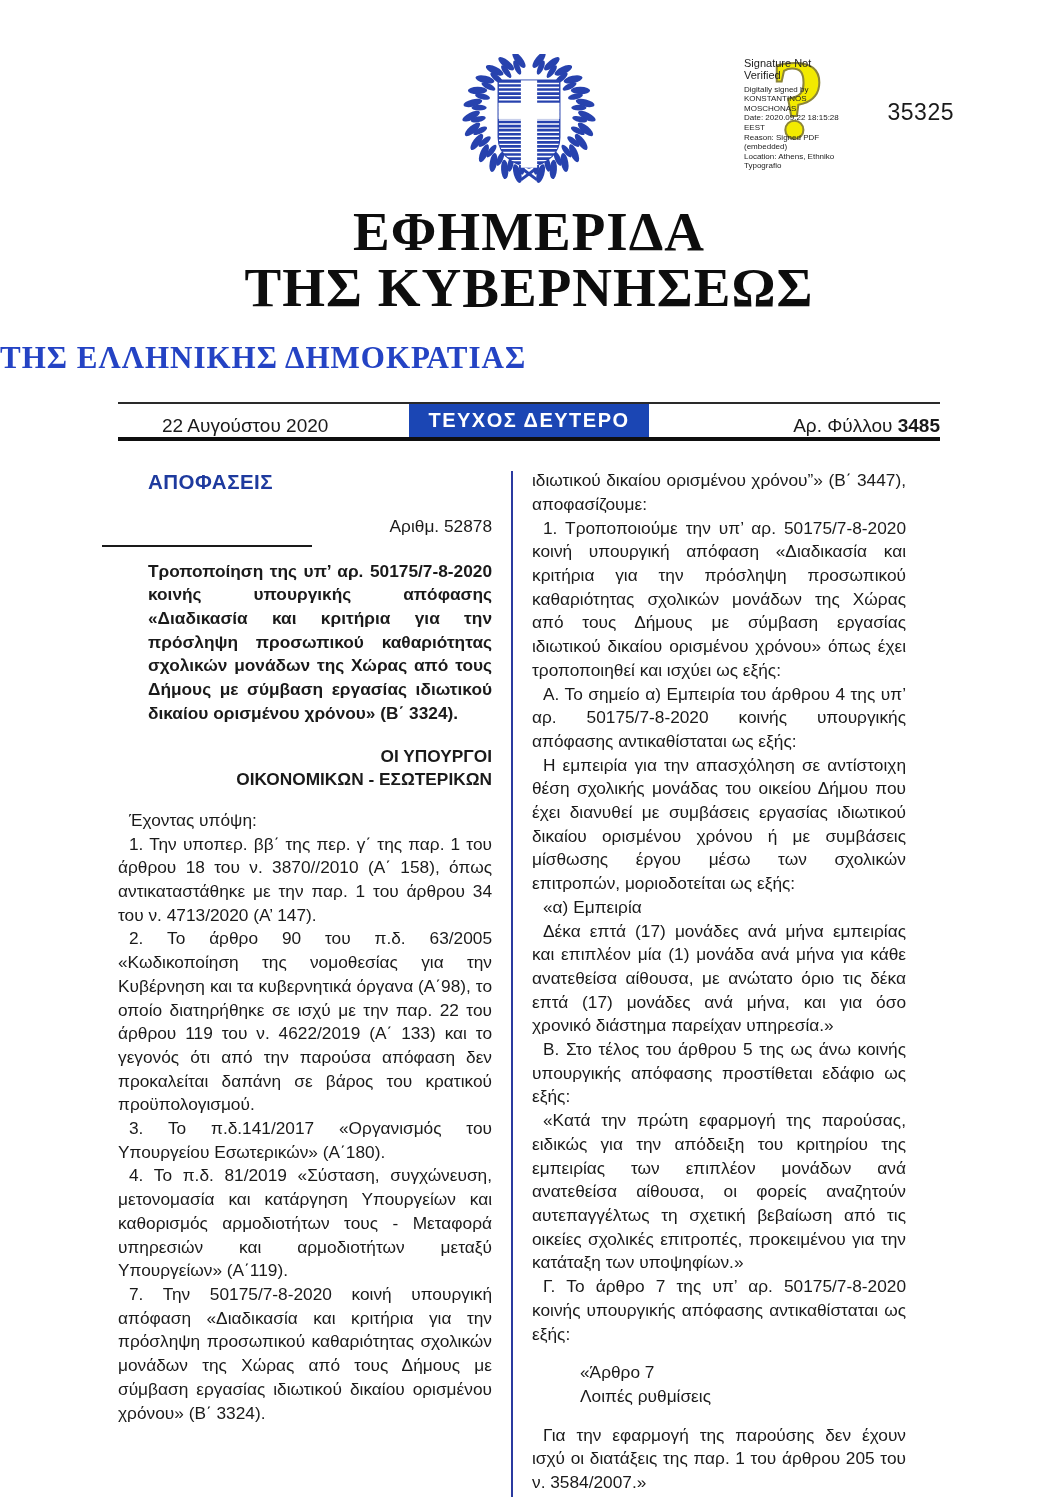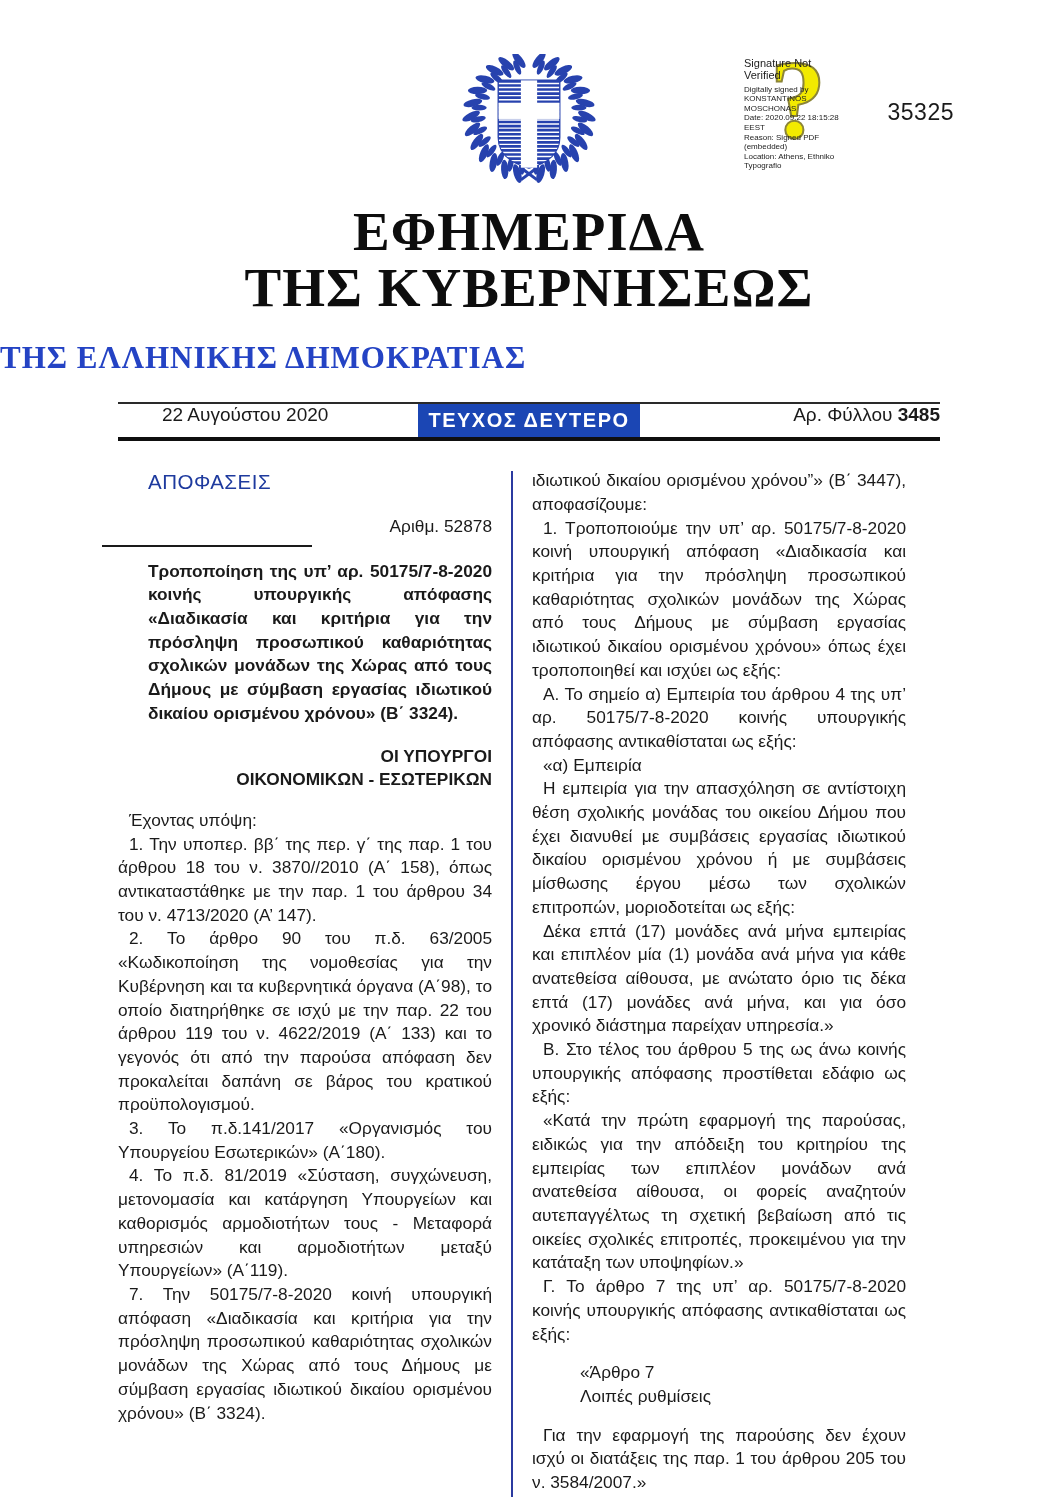--- a/index.html
+++ b/index.html
@@ -40,41 +40,41 @@
   .mast-line.first{margin-top:12px;}
   .mast-sub{
     text-align:left;font-family:"Liberation Serif",serif;font-weight:700;
     font-size:31px;color:var(--brand-blue);margin-top:24px;letter-spacing:1px;
   }
 
   
   .issue-bar{
     margin:26px 118px 0;position:relative;height:33px;
     border-top:2px solid #2a2a2a;border-bottom:4px solid #0f0f0f;
-    display:flex;align-items:flex-start;font-size:19px;
+    display:flex;align-items:flex-end;font-size:19px;
   }
   .issue-date{margin-left:44px;}
   .issue-badge{
     position:absolute;left:50%;top:0;bottom:0;transform:translateX(-50%);
-    width:222px;background:var(--badge-blue);color:#fff;font-weight:700;
+    width:240px;background:var(--badge-blue);color:#fff;font-weight:700;
     font-size:20px;letter-spacing:1.5px;display:flex;align-items:center;justify-content:center;
   }
   .issue-sheet{margin-left:auto;}
   .issue-sheet .num{font-weight:700;}
 
   
   .columns{margin:28px 118px 0;display:flex;}
   .col{width:374px;font-size:17.3px;line-height:23.7px;text-align:justify;}
   .divider{width:2px;background:var(--divider-blue);margin:2px 19px 0 19px;}
 
   .col p{margin:0;}
   p.body{text-indent:11px;}
   p.noindent{text-indent:0;}
   p.section-heading{
-    margin:1px 0 21px 30px;font-size:20.5px;font-weight:400;color:var(--heading-blue);
+    margin:1px 0 21px 30px;font-size:20.5px;font-weight:700;color:var(--heading-blue);
     letter-spacing:0.5px;text-align:left;text-indent:0;
   }
   p.doc-number{margin:0 0 13px 30px;padding-bottom:8px;position:relative;text-align:right;text-indent:0;}
   p.doc-number::after{
     content:"";position:absolute;left:-46px;bottom:0;width:210px;border-top:2px solid #1a1a1a;
   }
   p.doc-title{margin:0 0 19px 30px;font-weight:700;}
   p.ministers{margin:0 0 17px 30px;font-weight:700;white-space:pre-line;text-align:right;text-indent:0;}
   p.article-head{margin:15px 0 15px 48px;white-space:pre-line;text-align:left;text-indent:0;}
 </style>
@@ -218,22 +218,22 @@
         <p class="body">2. Το άρθρο 90 του π.δ. 63/2005 «Κωδικοποίηση της νομοθεσίας για την Κυβέρνηση και τα κυβερνητικά όργανα (Α΄98), το οποίο διατηρήθηκε σε ισχύ με την παρ. 22 του άρθρου 119 του ν. 4622/2019 (Α΄ 133) και το γεγονός ότι από την παρούσα απόφαση δεν προκαλείται δαπάνη σε βάρος του κρατικού προϋπολογισμού.</p>
         <p class="body">3. Το π.δ.141/2017 «Οργανισμός του Υπουργείου Εσωτερικών» (Α΄180).</p>
         <p class="body">4. Το π.δ. 81/2019 «Σύσταση, συγχώνευση, μετονομασία και κατάργηση Υπουργείων και καθορισμός αρμοδιοτήτων τους - Μεταφορά υπηρεσιών και αρμοδιοτήτων μεταξύ Υπουργείων» (Α΄119).</p>
         <p class="body">7. Την 50175/7-8-2020 κοινή υπουργική απόφαση «Διαδικασία και κριτήρια για την πρόσληψη προσωπικού καθαριότητας σχολικών μονάδων της Χώρας από τους Δήμους με σύμβαση εργασίας ιδιωτικού δικαίου ορισμένου χρόνου» (Β΄ 3324).</p>
       </div>
     <div class="divider"></div>
     <div class="col" id="col-right">
         <p class="body noindent">ιδιωτικού δικαίου ορισμένου χρόνου”» (Β΄ 3447), αποφασίζουμε:</p>
         <p class="body">1. Τροποποιούμε την υπ’ αρ. 50175/7-8-2020 κοινή υπουργική απόφαση «Διαδικασία και κριτήρια για την πρόσληψη προσωπικού καθαριότητας σχολικών μονάδων της Χώρας από τους Δήμους με σύμβαση εργασίας ιδιωτικού δικαίου ορισμένου χρόνου» όπως έχει τροποποιηθεί και ισχύει ως εξής:</p>
         <p class="body">Α. Το σημείο α) Εμπειρία του άρθρου 4 της υπ’ αρ. 50175/7-8-2020 κοινής υπουργικής απόφασης αντικαθίσταται ως εξής:</p>
+        <p class="body">Η εμπειρία για την απασχόληση σε αντίστοιχη θέση σχολικής μονάδας του οικείου Δήμου που έχει διανυθεί με συμβάσεις εργασίας ιδιωτικού δικαίου ορισμένου χρόνου ή με συμβάσεις μίσθωσης έργου μέσω των σχολικών επιτροπών, μοριοδοτείται ως εξής:</p>
         <p class="body">«α) Εμπειρία</p>
-        <p class="body">Η εμπειρία για την απασχόληση σε αντίστοιχη θέση σχολικής μονάδας του οικείου Δήμου που έχει διανυθεί με συμβάσεις εργασίας ιδιωτικού δικαίου ορισμένου χρόνου ή με συμβάσεις μίσθωσης έργου μέσω των σχολικών επιτροπών, μοριοδοτείται ως εξής:</p>
         <p class="body">Δέκα επτά (17) μονάδες ανά μήνα εμπειρίας και επιπλέον μία (1) μονάδα ανά μήνα για κάθε ανατεθείσα αίθουσα, με ανώτατο όριο τις δέκα επτά (17) μονάδες ανά μήνα, και για όσο χρονικό διάστημα παρείχαν υπηρεσία.»</p>
         <p class="body">Β. Στο τέλος του άρθρου 5 της ως άνω κοινής υπουργικής απόφασης προστίθεται εδάφιο ως εξής:</p>
         <p class="body">«Κατά την πρώτη εφαρμογή της παρούσας, ειδικώς για την απόδειξη του κριτηρίου της εμπειρίας των επιπλέον μονάδων ανά ανατεθείσα αίθουσα, οι φορείς αναζητούν αυτεπαγγέλτως τη σχετική βεβαίωση από τις οικείες σχολικές επιτροπές, προκειμένου για την κατάταξη των υποψηφίων.»</p>
         <p class="body">Γ. Το άρθρο 7 της υπ’ αρ. 50175/7-8-2020 κοινής υπουργικής απόφασης αντικαθίσταται ως εξής:</p>
         <p class="article-head">«Άρθρο 7
 Λοιπές ρυθμίσεις</p>
         <p class="body">Για την εφαρμογή της παρούσης δεν έχουν ισχύ οι διατάξεις της παρ. 1 του άρθρου 205 του ν. 3584/2007.»</p>
         <p class="body">2. Κατά τα ανωτέρω τροποποιούνται τα παραρτήματα που συνοδεύουν την υπ’ αρ. 50175/7-8-2020 κοινή υπουργική απόφαση όπως ισχύει (υπόδειγμα ανακοίνωσης ΣΟΧ, Παράρτημα με οδηγίες συμπλήρωσης της αίτησης και Αίτηση – Υπεύθυνη δήλωση υποψηφίου) και αποτελούν αναπόσπαστο τμήμα αυτής.</p>
       </div>
   </div>

